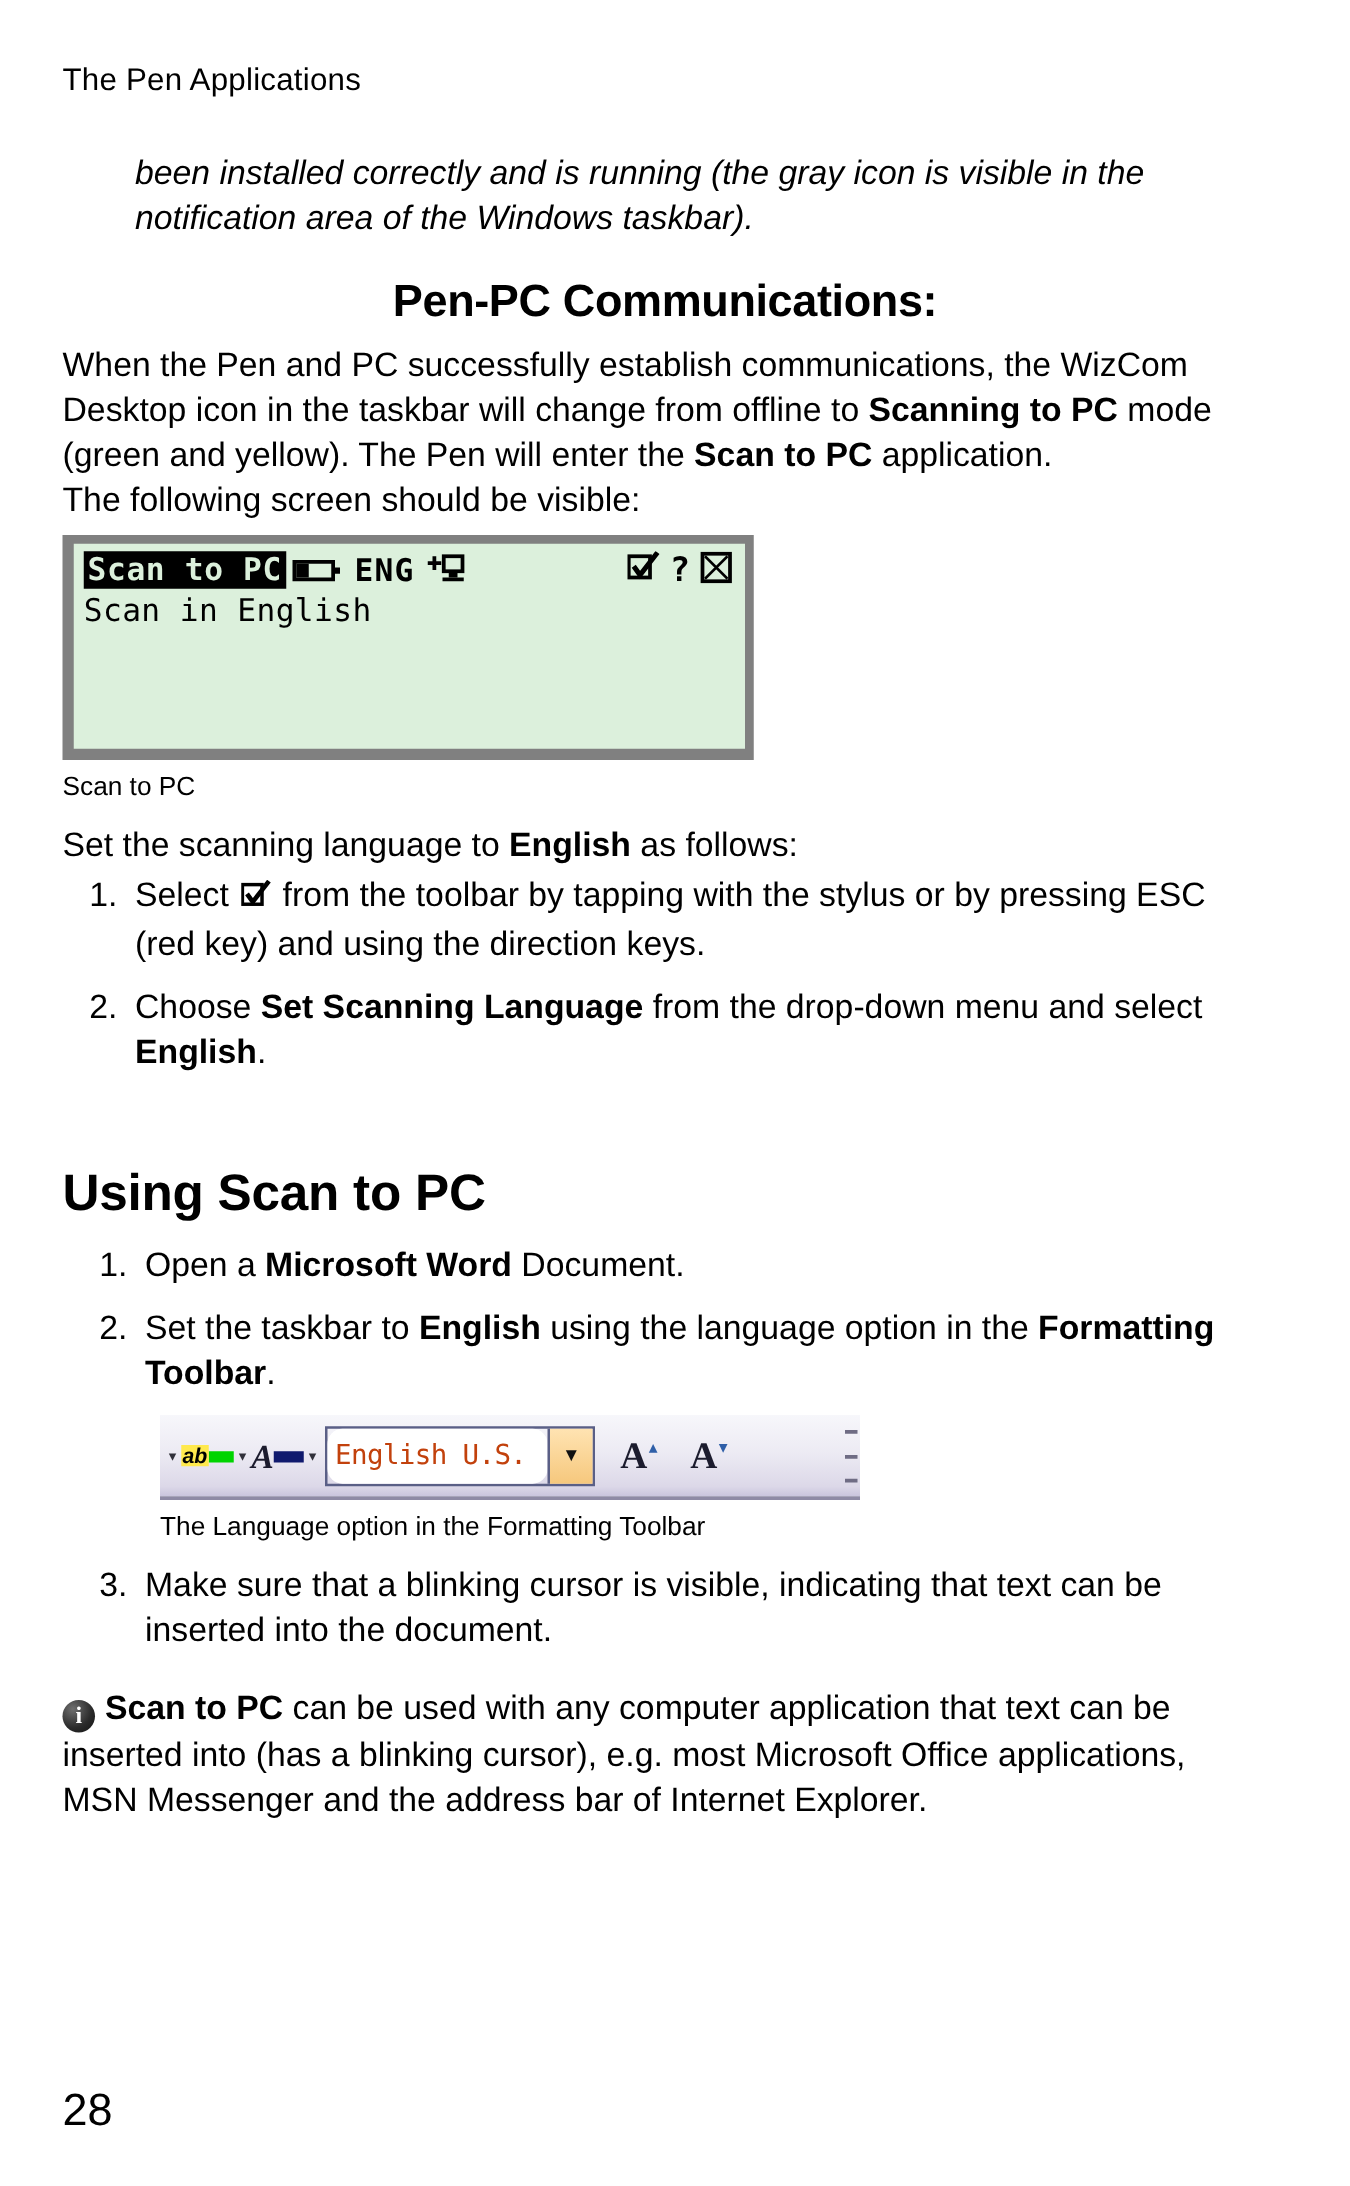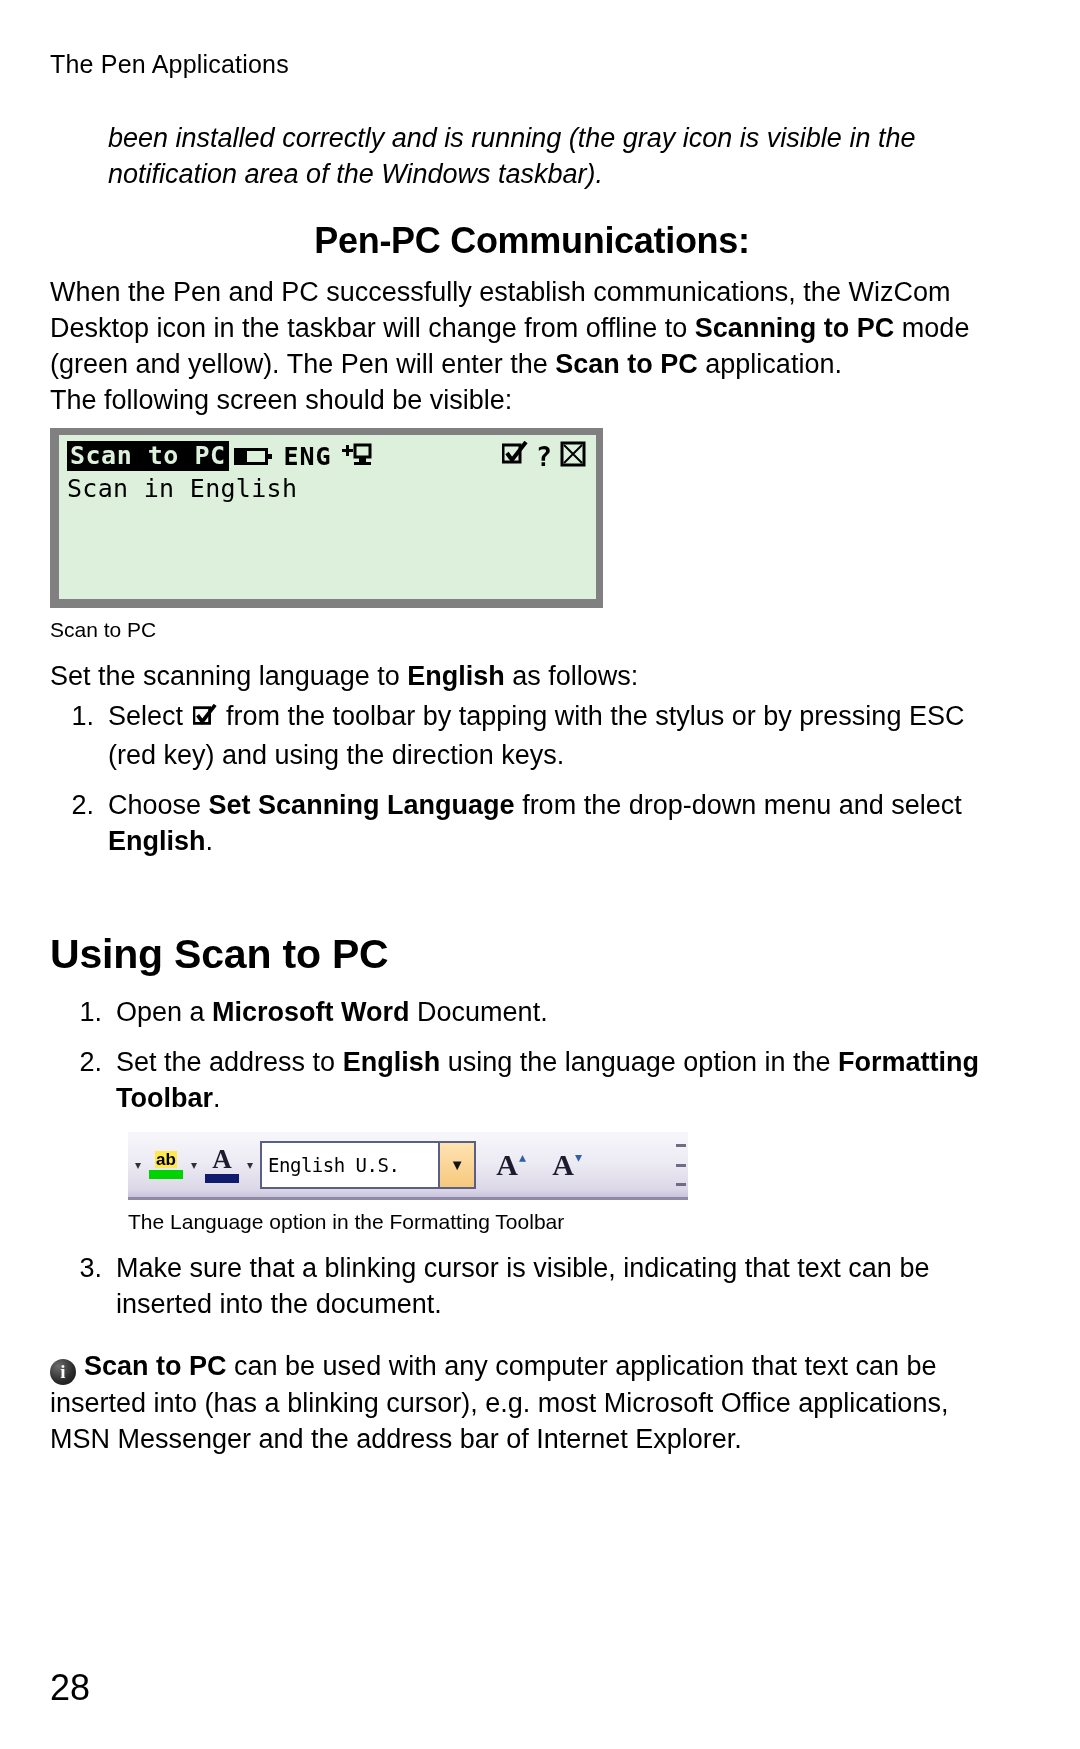--- a/index.html
+++ b/index.html
@@ -197,25 +197,26 @@
     position: relative;
   }
   .wt-sep-arrow {
     font-size: 12px;
     color: #31313b;
     margin: 0 3px;
     line-height: 1;
   }
   .wt-btn {
     display: flex;
-    flex-direction: column;
+    flex-direction: row;
     align-items: center;
     justify-content: center;
     width: 42px;
     margin: 0 1px;
+    font-style: italic;
   }
   .wt-highlight-ab {
     background: #ffe94d;
     color: #000;
     font-weight: bold;
     font-size: 17px;
     line-height: 17px;
     font-family: "Liberation Sans", sans-serif;
     padding: 0 1px;
     position: relative;
@@ -236,23 +237,24 @@
     border: 2px solid #5a5f86;
     margin: 0 4px;
   }
   .wt-combo-field {
     width: 170px;
     background: #ffffff;
     display: flex;
     align-items: center;
     padding-left: 6px;
     font-family: "DejaVu Sans Mono", monospace;
-    font-size: 19px;
-    color: #000000;
+    font-size: 22px;
+    color: #c2410c;
     letter-spacing: -.5px;
+    border-radius: 12px;
   }
   .wt-combo-btn {
     width: 34px;
     background: linear-gradient(to bottom,#ffe3b2,#f6c87d);
     border-left: 2px solid #5a5f86;
     display: flex;
     align-items: center;
     justify-content: center;
     font-size: 15px;
     color: #111;
@@ -384,21 +386,21 @@
   <h1 class="h-major">Using Scan to PC</h1>
 
   <div class="olist olist-b">
     <div class="oitem">
       <span class="num">1.</span>
       <span class="txt"><span>Open a </span><b>Microsoft Word</b><span> Document.</span></span>
     </div>
 
     <div class="oitem">
       <span class="num">2.</span>
-      <span class="txt"><span>Set the address to </span><b>English</b><span> using the language option in the </span><b>Formatting Toolbar</b><span>.</span></span>
+      <span class="txt"><span>Set the taskbar to </span><b>English</b><span> using the language option in the </span><b>Formatting Toolbar</b><span>.</span></span>
     </div>
   </div>
 
   <div class="word-fig">
     <div class="word-toolbar">
 
       <span class="wt-sep-arrow">▾</span>
 
       <span class="wt-btn">
         <span class="wt-highlight-ab">ab</span>

